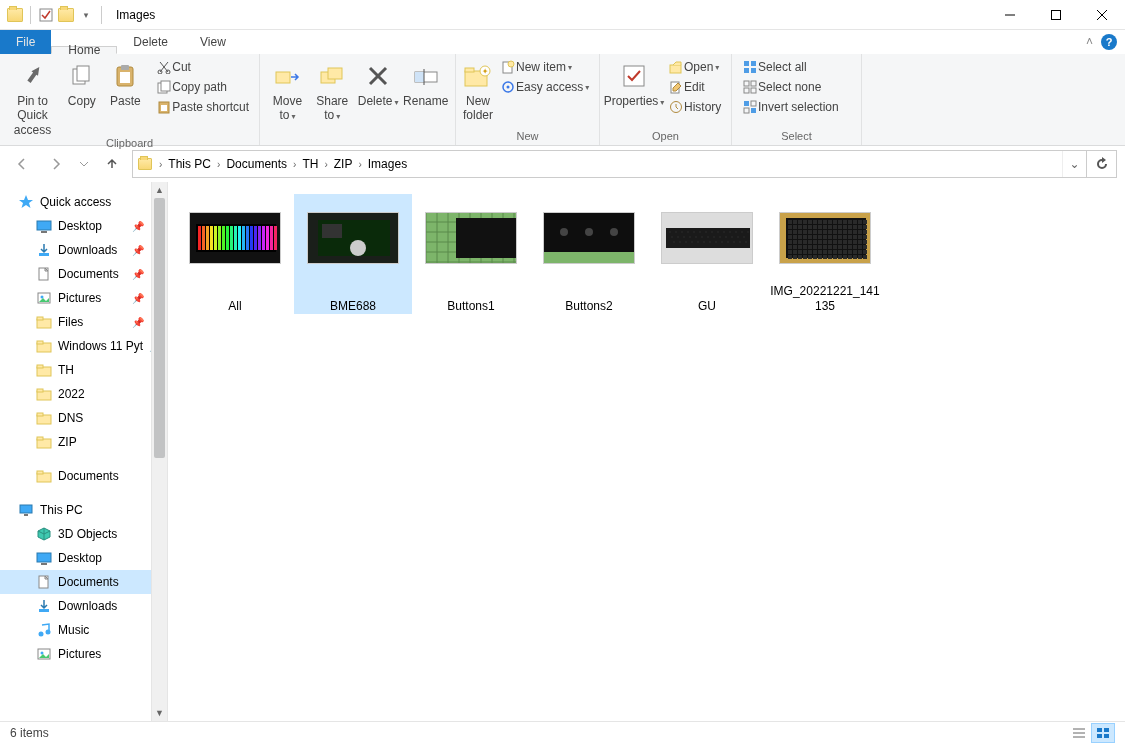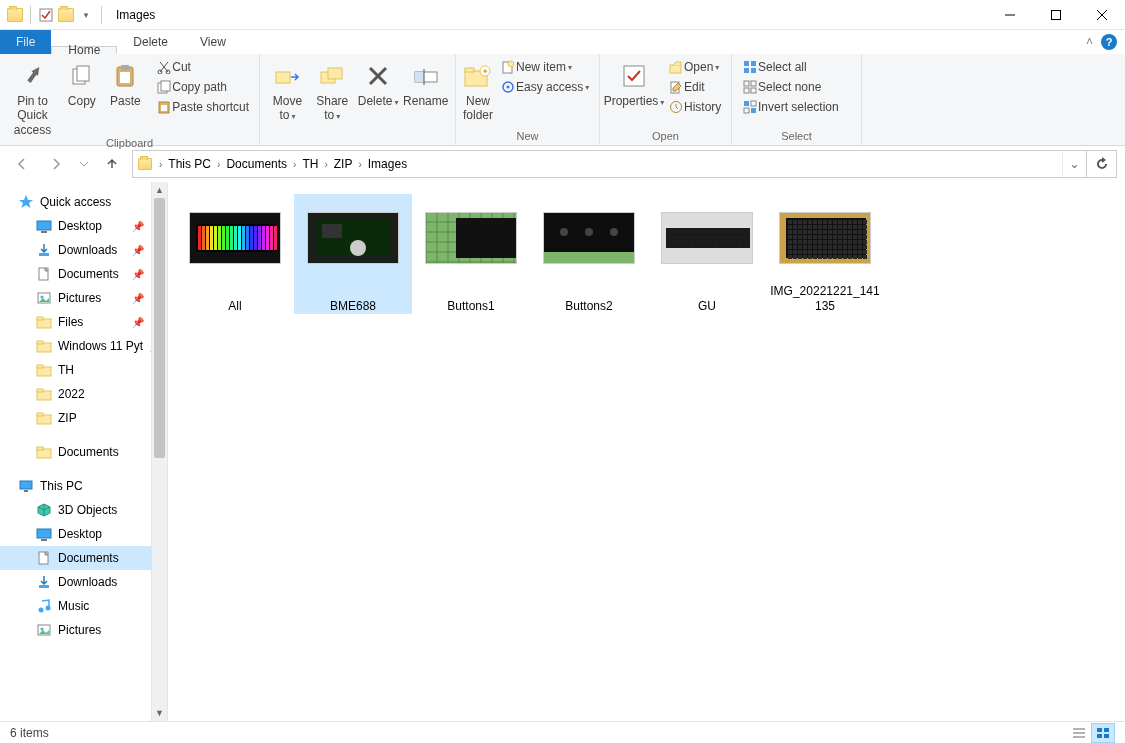--- a/index.html
+++ b/index.html
@@ -499,20 +499,29 @@
           <span>TH</span>
         </div>
         <div class="tree-item l2">
           <span class="ticon">
             <svg width="16" height="16">
               <rect x="1" y="5" width="14" height="9" fill="#ffe9a6" stroke="#e0c558"></rect>
               <rect x="1" y="3" width="6" height="3" fill="#ffe9a6" stroke="#e0c558"></rect>
             </svg>
           </span>
           <span>2022</span>
+        </div>
+        <div class="tree-item l2">
+          <span class="ticon">
+            <svg width="16" height="16">
+              <rect x="1" y="5" width="14" height="9" fill="#ffe9a6" stroke="#e0c558"></rect>
+              <rect x="1" y="3" width="6" height="3" fill="#ffe9a6" stroke="#e0c558"></rect>
+            </svg>
+          </span>
+          <span>DNS</span>
         </div>
         <div class="tree-item l2">
           <span class="ticon">
             <svg width="16" height="16">
               <rect x="1" y="5" width="14" height="9" fill="#ffe9a6" stroke="#e0c558"></rect>
               <rect x="1" y="3" width="6" height="3" fill="#ffe9a6" stroke="#e0c558"></rect>
             </svg>
           </span>
           <span>ZIP</span>
         </div>

